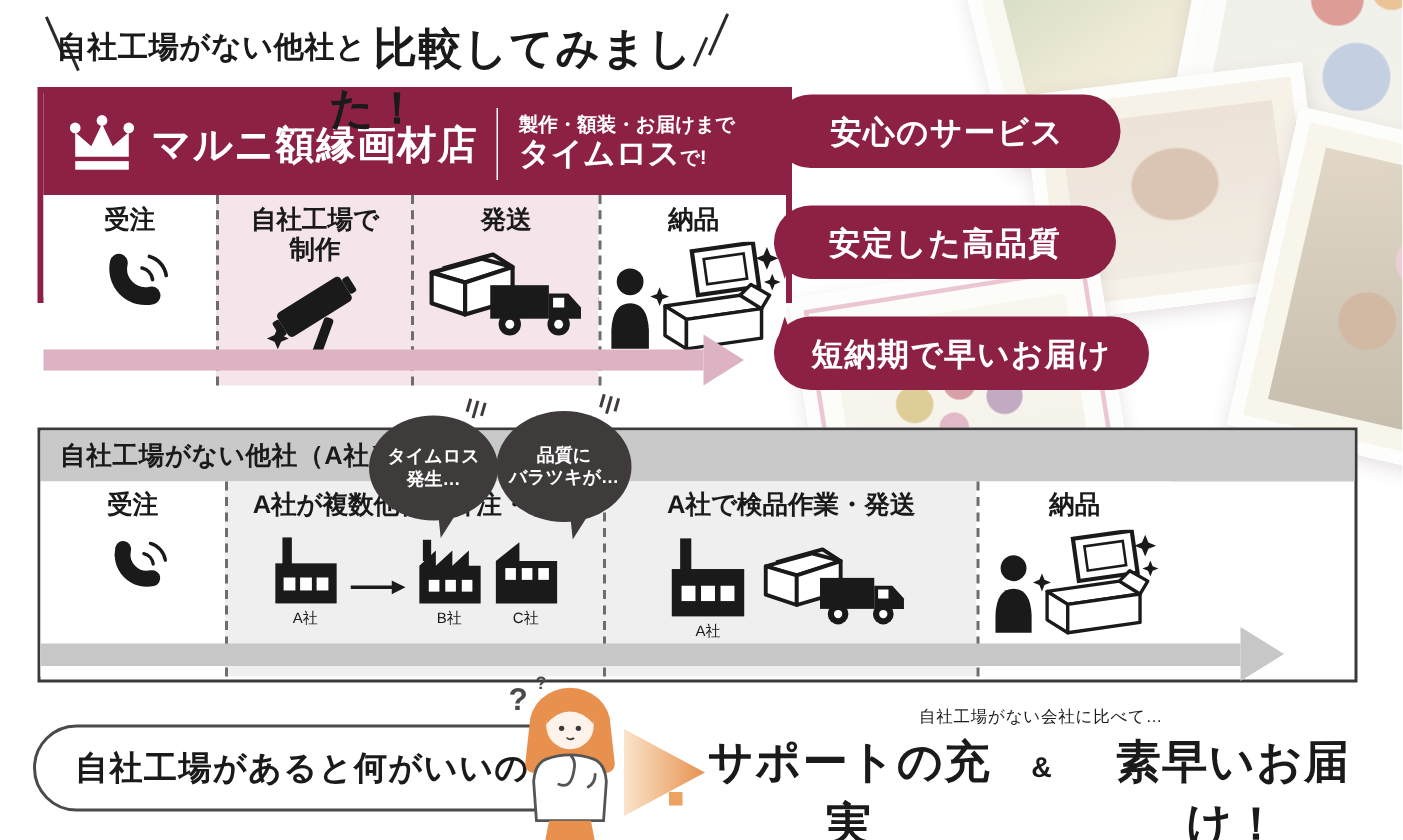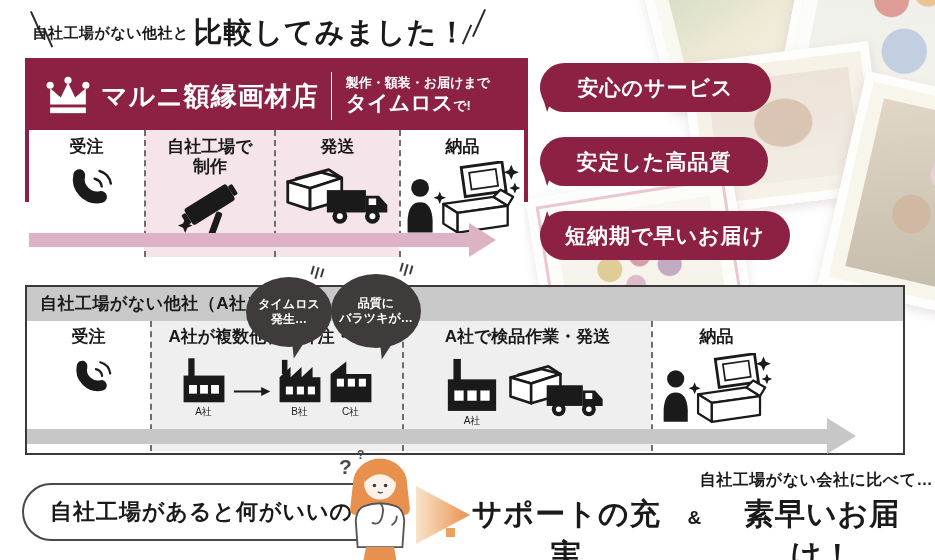--- a/index.html
+++ b/index.html
@@ -34,21 +34,21 @@
   .ph5 .mat { background:#fbfaf5; border:3px solid #d795aa; }
   .ph5 .art { inset:16px; background:
       radial-gradient(circle at 30% 45%, #c2a03a 0 9%, rgba(0,0,0,0) 10%),
       radial-gradient(circle at 50% 38%, #b44a57 0 9%, rgba(0,0,0,0) 10%),
       radial-gradient(circle at 68% 48%, #8e5e8e 0 9%, rgba(0,0,0,0) 10%),
       radial-gradient(circle at 45% 60%, #c77b96 0 8%, rgba(0,0,0,0) 9%),
       linear-gradient(#f3f0e2,#e9e4d2); }
 
   
   .title-wrap { position:absolute; left:30px; top:13px; width:440px; text-align:center; z-index:3; }
-  .title-prefix { font-size:15px; font-weight:bold; letter-spacing:.5px; vertical-align:4px; }
+  .title-prefix { font-size:20px; font-weight:bold; letter-spacing:.5px; vertical-align:4px; }
   .title-main { font-size:29px; font-weight:bold; letter-spacing:1px; }
   .sl { position:absolute; width:2px; background:#2a2a2a; z-index:3; }
   .sl1 { left:36px; top:10px; height:30px; transform:rotate(-24deg); }
   .sl2 { left:47px; top:27px; height:21px; transform:rotate(-24deg); }
   .sl3 { left:478px; top:8px;  height:30px; transform:rotate(24deg); }
   .sl4 { left:466px; top:24px; height:21px; transform:rotate(24deg); }
 
   
   .maruni { position:absolute; left:25px; top:58px; width:503px; height:144px;
             border:4px solid #8c2144; background:#fff; z-index:2; }
@@ -67,21 +67,21 @@
   .mcol1 { width:115px; background:#fff; }
   .mcol2 { width:130px; background:#f5e4ea; }
   .mcol3 { width:125px; background:#f5e4ea; }
   .mcol4 { width:125px; background:#fff; }
   .step-label { font-size:17px; font-weight:bold; text-align:center; line-height:1.2; z-index:2; }
   .pink-arrow { position:absolute; left:0; top:103px; width:440px; height:14px; background:#dcb2c4; z-index:1; }
   .pink-arrow::after { content:""; position:absolute; right:-27px; top:-10px; width:0; height:0;
       border-left:27px solid #dcb2c4; border-top:17px solid transparent; border-bottom:17px solid transparent; }
 
   
-  .badge { position:absolute; left:540px; background:#8c2144; color:#fff; border-radius:26px;
+  .badge { position:absolute; left:516px; background:#8c2144; color:#fff; border-radius:26px;
            display:flex; align-items:center; justify-content:center;
            font-size:21px; font-weight:bold; letter-spacing:1px; z-index:2; }
   .badge .tail { position:absolute; width:0; height:0; }
   .badge1 { top:63px;  width:231px; height:49px; }
   .badge2 { top:137px; width:228px; height:49px; }
   .badge3 { top:211px; width:250px; height:49px; }
   .badge1 .tail, .badge2 .tail { left:-4px; bottom:2px; border-top:20px solid #8c2144; border-left:15px solid transparent; transform:rotate(20deg); }
   .badge3 .tail { left:-4px; top:2px; border-bottom:20px solid #8c2144; border-left:15px solid transparent; transform:rotate(-20deg); }
 
   
@@ -130,21 +130,21 @@
   .q-pill { position:absolute; left:22px; top:483px; width:370px; height:58px; background:#fff;
             border:2px solid #4a4a4a; border-radius:30px; display:flex; align-items:center;
             padding-left:26px; font-size:22px; font-weight:bold; letter-spacing:1px; z-index:5; }
   .woman { position:absolute; left:338px; top:452px; z-index:6; }
   .qmark-big   { position:absolute; left:339px; top:455px; font-size:21px; font-weight:bold; color:#4a4a4a; z-index:7; }
   .qmark-small { position:absolute; left:357px; top:448px; font-size:12px; font-weight:bold; color:#4a4a4a; z-index:7; }
   .orange-arrow { position:absolute; left:416px; top:486px; z-index:5; }
   .orange-sq { position:absolute; left:446px; top:528px; width:9px; height:9px; background:#eba35f; z-index:5; }
 
   .result { position:absolute; left:455px; top:470px; width:478px; text-align:center; z-index:5; }
-  .result-lead { font-size:16px; font-weight:bold; letter-spacing:.5px;text-align:right; }
+  .result-lead { font-size:11px; font-weight:normal; letter-spacing:.5px; }
   .result-line { display:flex; justify-content:center; align-items:baseline; gap:10px; margin-top:3px; }
   .benefit { font-size:30px; font-weight:bold; letter-spacing:1px; padding:0 4px 10px;
              background:linear-gradient(#f6d2a4,#f6d2a4) bottom/100% 12px no-repeat; }
   .amp { font-size:19px; font-weight:bold; }
 </style>
 </head>
 <body>
 
 <svg width="0" height="0" style="position:absolute">
   <defs>

